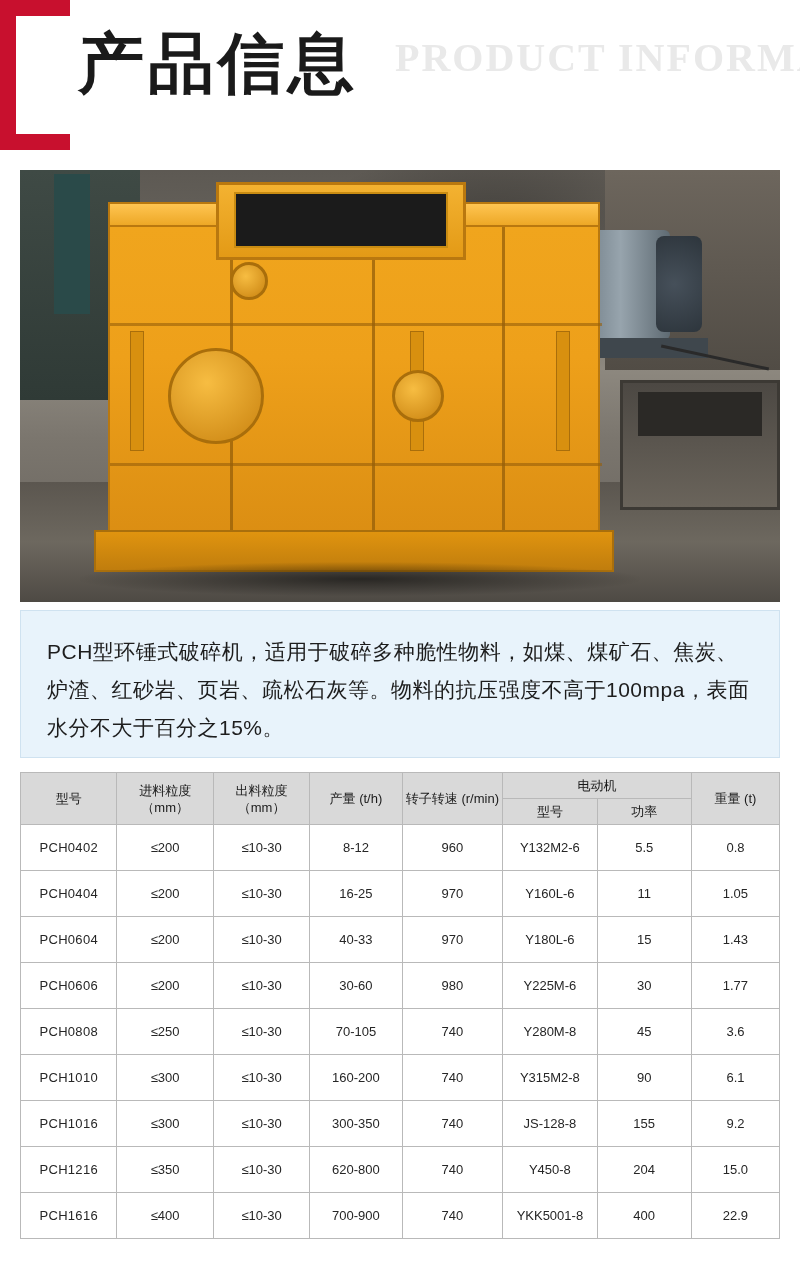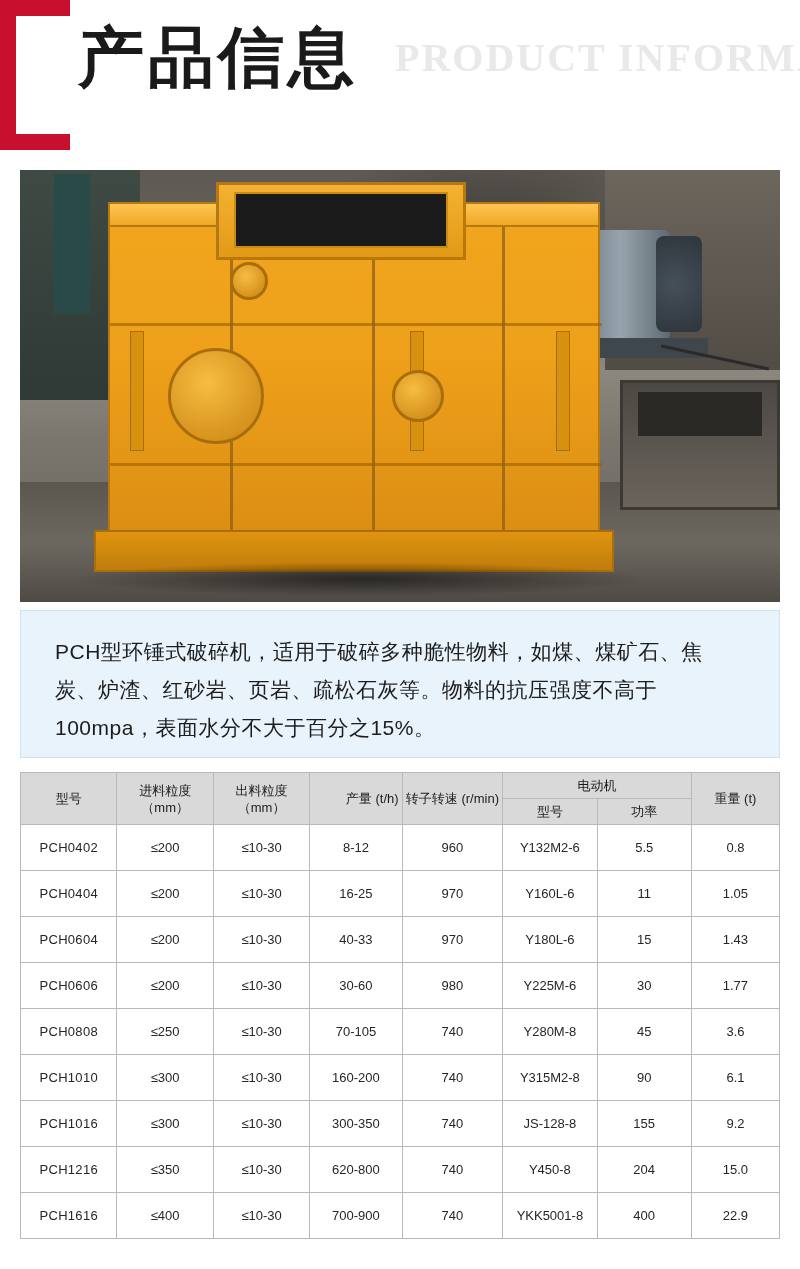--- a/index.html
+++ b/index.html
@@ -48,21 +48,21 @@
     left: 395px; top: 34px;
     font-size: 40px;
     letter-spacing: 2px;
     font-weight: bold;
     color: #e9e9e9;
     white-space: nowrap;
     font-family: "Liberation Serif", serif;
   }
   .main-title {
     position: absolute;
-    left: 78px; top: 18px;
+    left: 78px; top: 24px;
     font-size: 66px;
     font-weight: bold;
     color: #1a1a1a;
     letter-spacing: 4px;
     line-height: 78px;
     white-space: nowrap;
   }
   .subtitle-banner {
     position: absolute;
     left: 386px; top: 82px;
@@ -203,21 +203,21 @@
     transform: rotate(12deg);
   }
 
   
   .desc-box {
     position: absolute;
     left: 20px; top: 610px;
     width: 760px; height: 148px;
     background: #e8f3fb;
     border: 1px solid #cfe2f0;
-    padding: 22px 34px;
+    padding: 22px 26px;
   }
   .desc-text {
     font-size: 21px;
     line-height: 38px;
     color: #1d1d1d;
     letter-spacing: 0.5px;
   }
 
   
   .spec-table {
@@ -297,21 +297,21 @@
   <div class="desc-box">
     <div class="desc-text">PCH型环锤式破碎机，适用于破碎多种脆性物料，如煤、煤矿石、焦炭、炉渣、红砂岩、页岩、疏松石灰等。物料的抗压强度不高于100mpa，表面水分不大于百分之15%。</div>
   </div>
 
   <table class="spec-table">
     <thead>
       <tr>
         <th rowspan="2" style="width:92px;">型号</th>
         <th rowspan="2" style="width:92px;">进料粒度（mm）</th>
         <th rowspan="2" style="width:92px;text-align:center;">出料粒度（mm）</th>
-        <th rowspan="2" style="width:88px;text-align:right;">产量 (t/h)</th>
+        <th rowspan="2" style="width:88px;">产量 (t/h)</th>
         <th rowspan="2" style="width:96px;margin-top:9px;">转子转速 (r/min)</th>
         <th colspan="2" style="width:180px;">电动机</th>
         <th rowspan="2" style="width:84px;">重量 (t)</th>
       </tr>
       <tr>
         <th style="width:90px;">型号</th>
         <th style="width:90px;text-align:center;">功率</th>
       </tr>
     </thead>
     <tbody>

